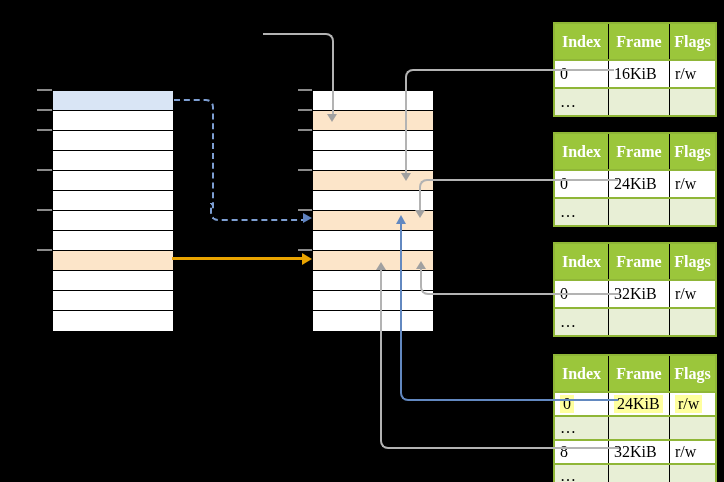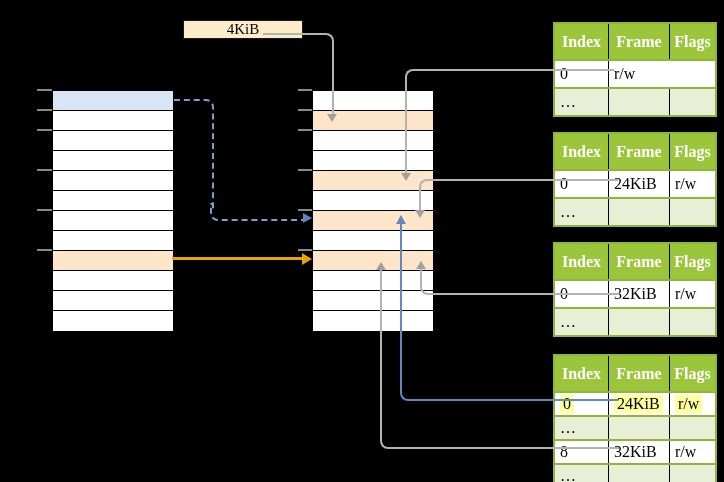--- a/index.html
+++ b/index.html
@@ -55,23 +55,20 @@
   .ah-up   { border-left:5px solid transparent; border-right:5px solid transparent; border-bottom:8px solid #a0a0a0; }
   .ah-up-blue { border-left:5px solid transparent; border-right:5px solid transparent; border-bottom:9px solid #6288c0; }
   .ah-right-blue { border-top:5px solid transparent; border-bottom:5px solid transparent; border-left:9px solid #5f83c0; }
   .ah-right-orange { border-top:6px solid transparent; border-bottom:6px solid transparent; border-left:10px solid #eaa400; }
 </style>
 </head>
 <body>
 
 <div id="stage">
 
-  <div class="sizelabel">
-    <span>4KiB</span>
-  </div>
 
   <div class="memcol" id="left-col">
     <div class="cell blue"></div>
     <div class="cell"></div>
     <div class="cell"></div>
     <div class="cell"></div>
     <div class="cell"></div>
     <div class="cell"></div>
     <div class="cell"></div>
     <div class="cell"></div>
@@ -111,20 +108,21 @@
   <div class="tick" style="left:298px; top:249px; width:14px;"></div>
 
   <div class="ptable" style="top:22px;">
     <div class="prow hdr">
       <div class="pcell ci hc">Index</div>
       <div class="pcell cf hc">Frame</div>
       <div class="pcell cg hc">Flags</div>
     </div>
     <div class="prow data">
       <div class="pcell ci">0</div>
+      <div class="pcell cf">16KiB</div>
       <div class="pcell cg">r/w</div>
     </div>
     <div class="prow data alt">
       <div class="pcell ci">…</div>
       <div class="pcell cf"></div>
       <div class="pcell cg"></div>
     </div>
   </div>
 
   <div class="ptable" style="top:132px;">

